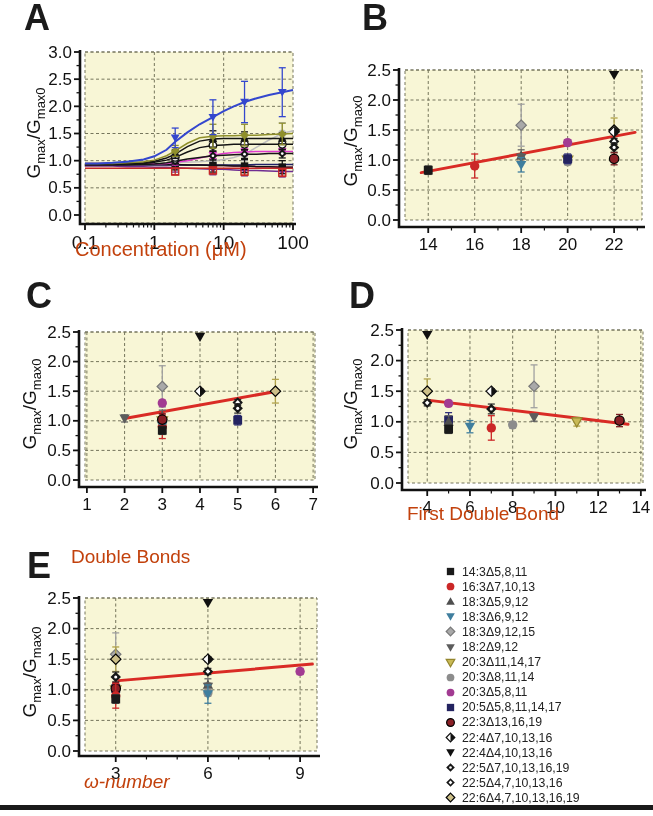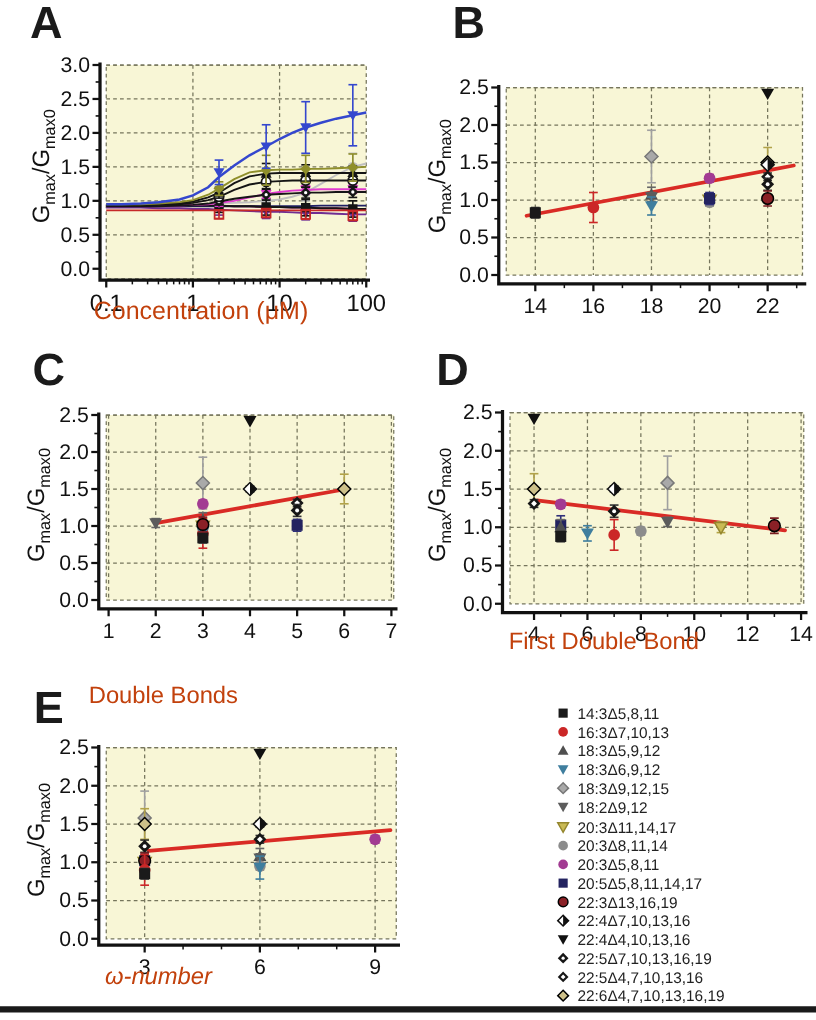--- a/index.html
+++ b/index.html
@@ -6,21 +6,21 @@
   .figure{position:relative;width:653px;height:816px;background:#ffffff;overflow:hidden;
           font-family:"Liberation Sans",sans-serif;}
   #chart-canvas{position:absolute;left:0;top:0;}
   .plabel{position:absolute;font-size:36px;font-weight:600;color:#1b1b1b;line-height:1;}
   .ylab{position:absolute;width:180px;height:26px;text-align:center;white-space:nowrap;
         font-size:19px;color:#111;transform:rotate(-90deg);line-height:26px;}
   .ylab sub{font-size:13px;}
   .xlab{position:absolute;width:250px;font-size:19px;color:#c2410c;}
   .xlab.big{font-size:20px;}
   #legend{position:absolute;left:444px;top:564px;}
-  .lrow{display:flex;height:15.1px;}
+  .lrow{display:flex;align-items:center;height:15.1px;}
   .lrow svg{flex:0 0 13px;margin-right:5px;}
   .llab{font-size:12.3px;color:#222;white-space:nowrap;}
   .bottom-bar{position:absolute;left:0;top:805px;width:653px;height:5px;background:#1a1a1a;}
 </style>
 </head>
 <body>
 
 <div class="figure">
   <svg id="chart-canvas" width="653" height="816" viewBox="0 0 653 816">
       <g>

